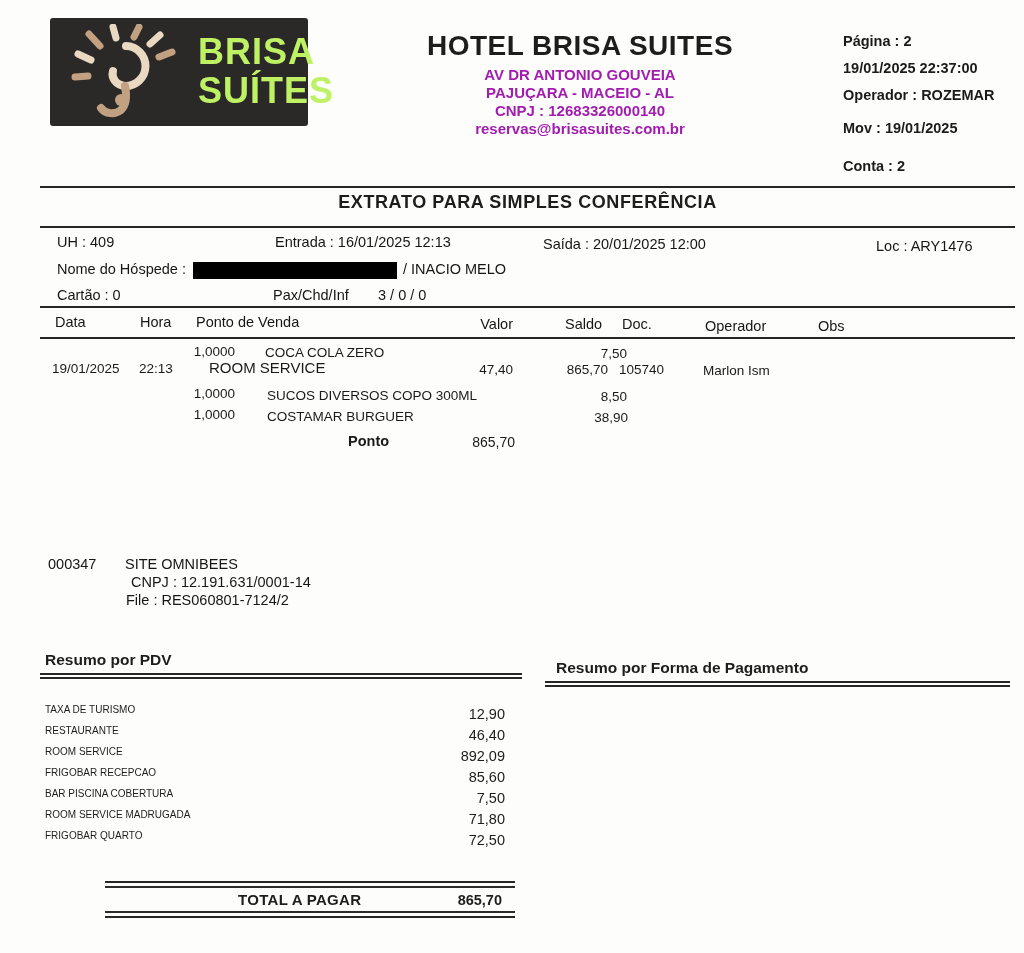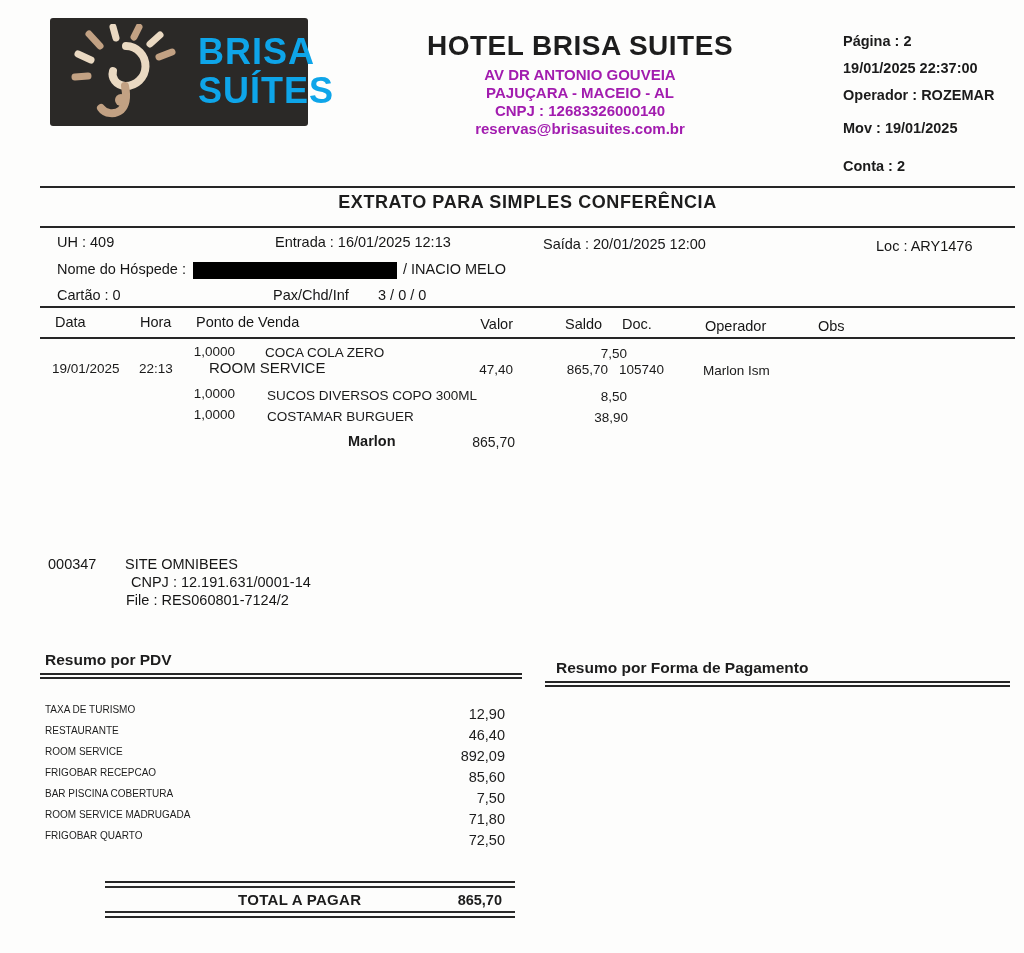--- a/index.html
+++ b/index.html
@@ -19,21 +19,21 @@
 
   
   .logo-box {
     left:50px; top:18px; width:258px; height:108px;
     background:#2b2927; border-radius:3px;
     display:flex; align-items:center;
   }
   .logo-icon { position:absolute; left:14px; top:6px; width:130px; height:96px; }
   .logo-text {
     position:absolute; left:148px; top:14px;
-    color:#0ea5e9; font-weight:bold; font-size:36px; line-height:39px;
+    color:#bef264; font-weight:bold; font-size:36px; line-height:39px;
     letter-spacing:1px;
   }
   .hotel-center { left:400px; top:30px; width:360px; text-align:center; }
   .hotel-name { font-size:28px; font-weight:bold; letter-spacing:0.5px; }
   .hotel-line { font-size:15px; font-weight:bold; line-height:18px; color:#a21caf; }
   .meta-line { left:843px; font-size:14.5px; font-weight:bold; color:#1b1b1b; }
 
   
   .rule { position:absolute; background:#262626; height:2px; }
   .rule-thin { position:absolute; background:#2c2c2c; height:1.5px; }
@@ -156,21 +156,21 @@
     <div class="abs td" style="left:267px; top:388px;">SUCOS DIVERSOS COPO 300ML</div>
     <div class="abs td ra" style="left:545px; top:389px; width:82px;">8,50</div>
   </div>
 
   <div>
     <div class="abs td ra" style="left:175px; top:407px; width:60px;">1,0000</div>
     <div class="abs td" style="left:267px; top:409px;">COSTAMAR BURGUER</div>
     <div class="abs td ra" style="left:546px; top:410px; width:82px;">38,90</div>
   </div>
 
-  <div class="abs td" style="left:348px; top:433px; font-weight:bold; font-size:14.5px;">Marlon</div>
+  <div class="abs td" style="left:348px; top:433px; font-weight:bold; font-size:14.5px;">Ponto</div>
   <div class="abs td ra" style="left:440px; top:434px; width:75px; font-size:14px;">865,70</div>
 
   <div class="abs g" style="left:48px;  top:556px;">000347</div>
   <div class="abs g" style="left:125px; top:556px;">SITE OMNIBEES</div>
   <div class="abs g" style="left:131px; top:574px;">CNPJ : 12.191.631/0001-14</div>
   <div class="abs g" style="left:126px; top:592px;">File : RES060801-7124/2</div>
 
   <div class="abs resumo-title" style="left:45px; top:651px;">Resumo por PDV</div>
   <div class="dbl-rule" style="left:40px; top:673px; width:482px;"></div>
 

